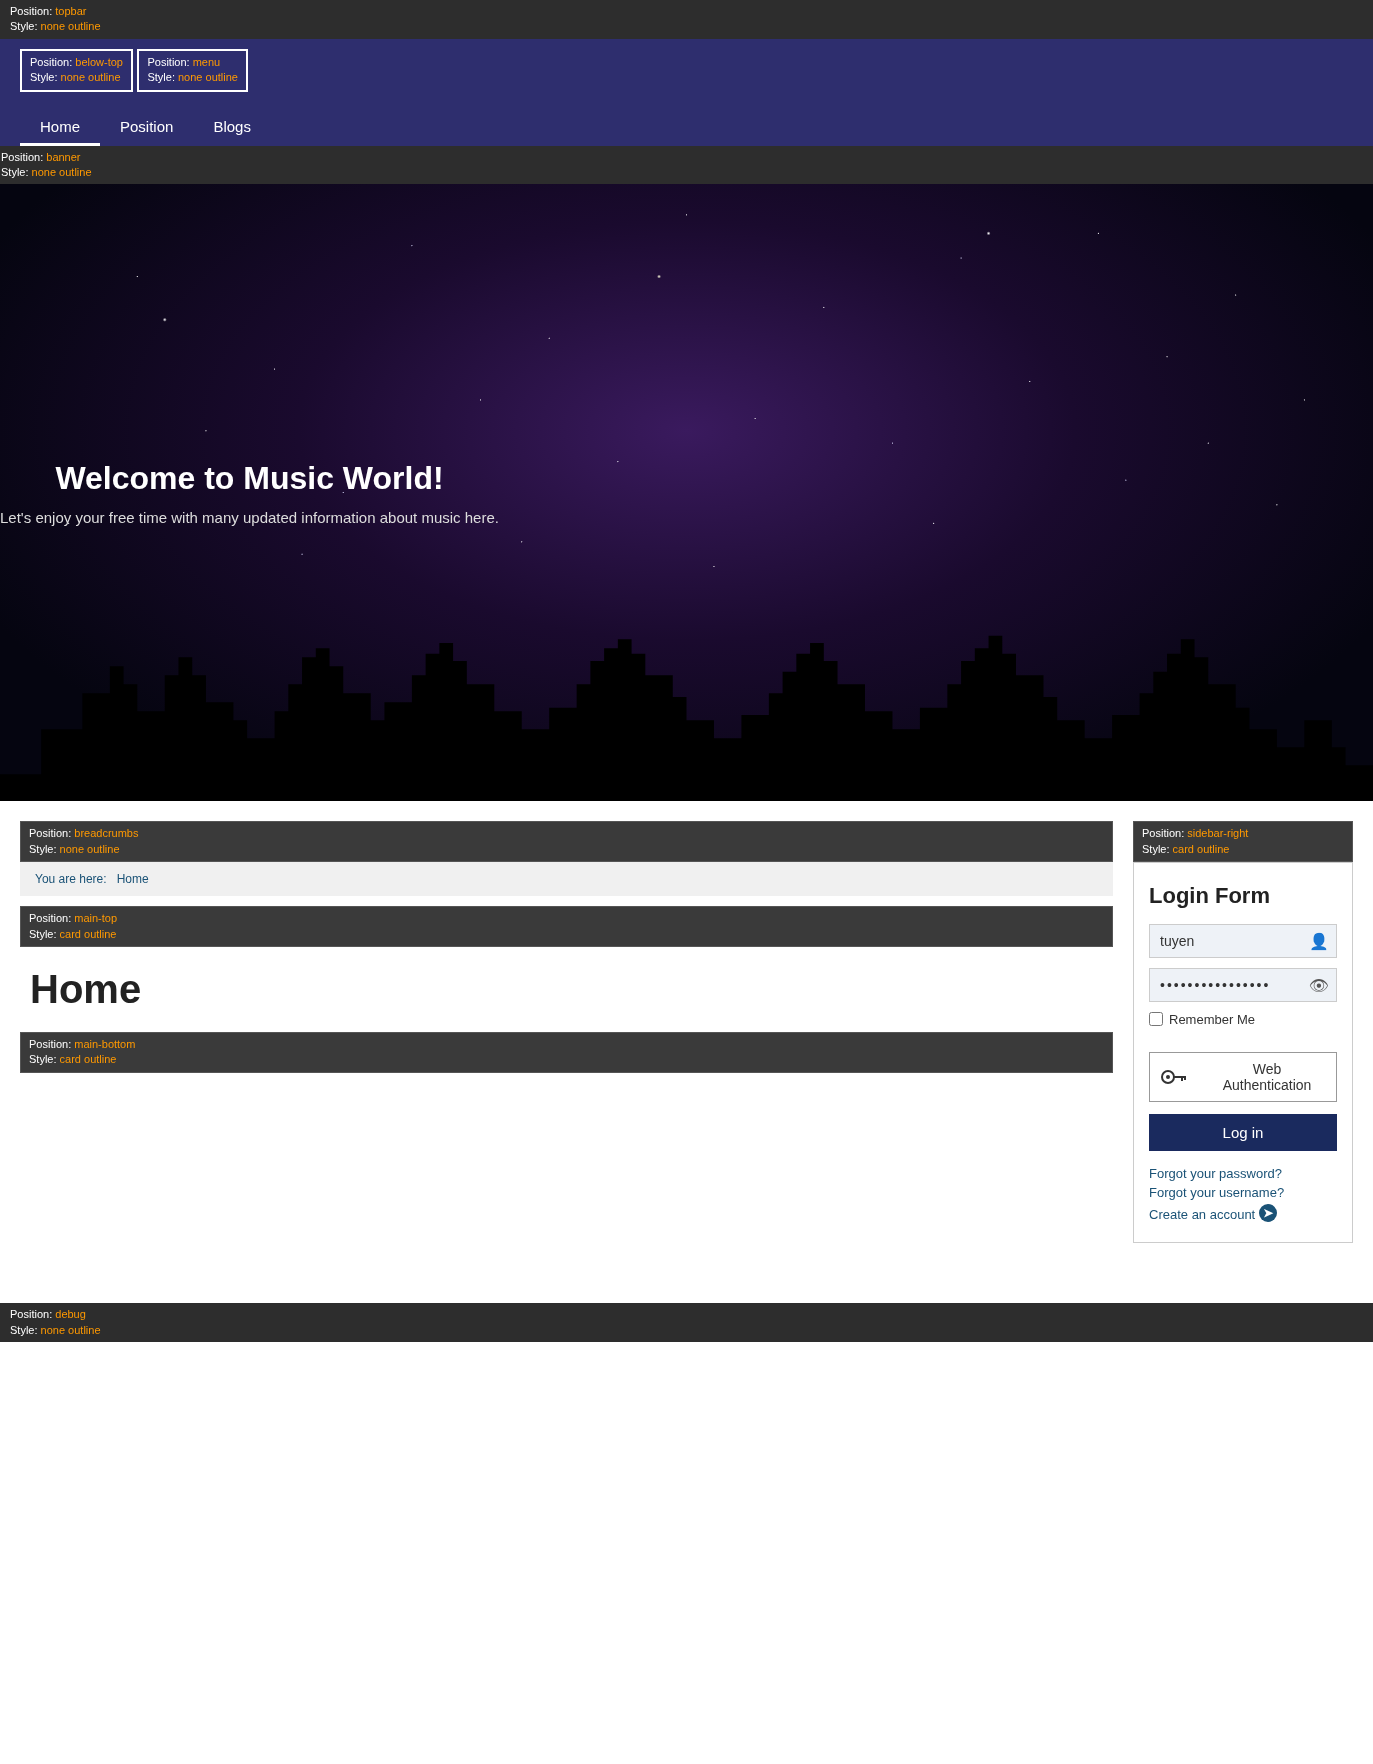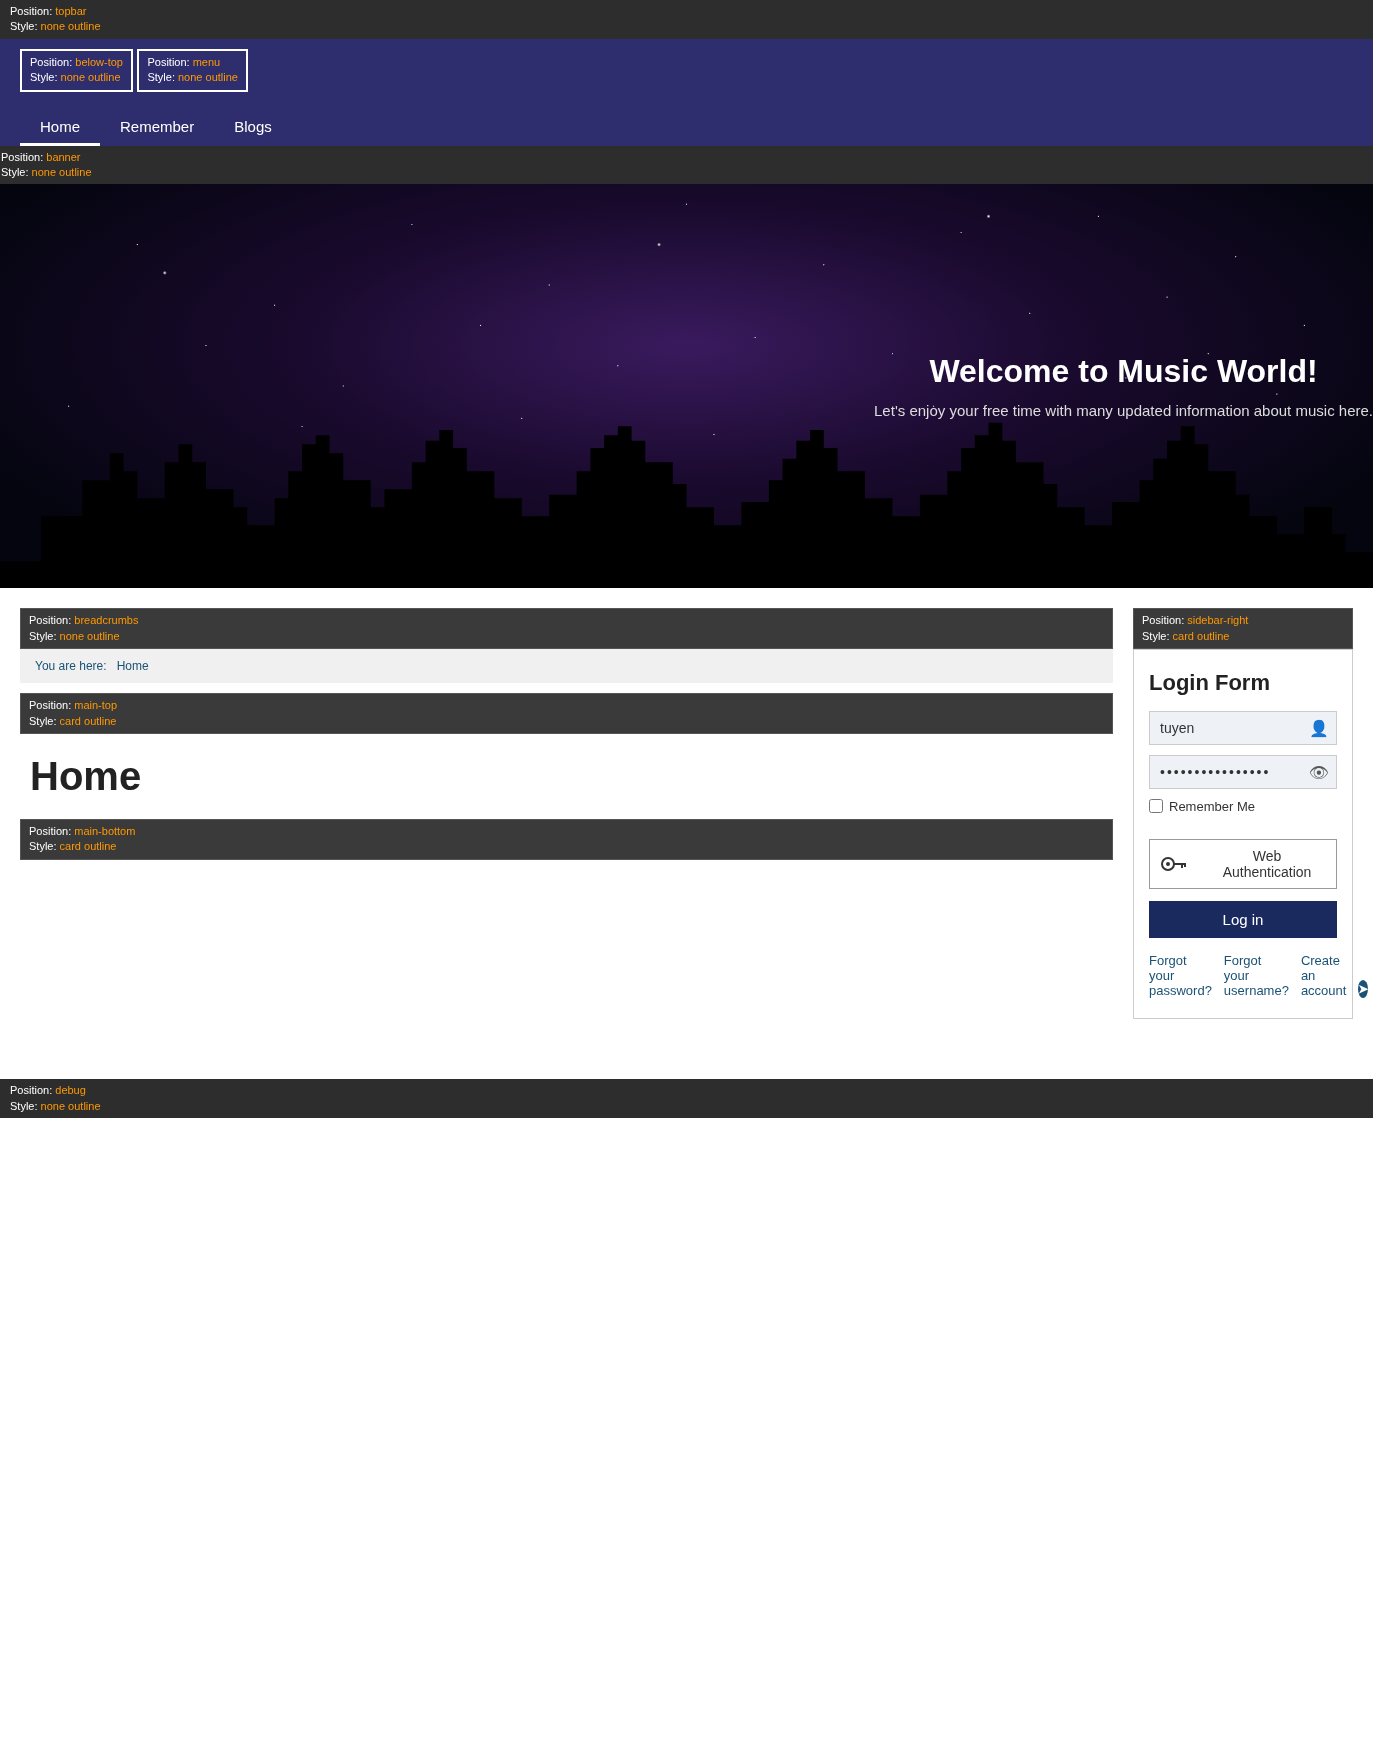--- a/index.html
+++ b/index.html
@@ -61,27 +61,27 @@
     .banner-label {
       background: #2d2d2d;
       color: #ccc;
       font-size: 12px;
       padding: 4px 1px;
     }
 
     
     .banner {
       width: 100%;
-      height: 404px;
+      height: 617px;
       background: #7f1d1d;
       position: relative;
       overflow: hidden;
       display: flex;
       align-items: center;
-      justify-content: flex-end;
+      justify-content: flex-start;
     }
     .banner-bg {
       position: absolute;
       inset: 0;
       background:
         radial-gradient(ellipse at 50% 40%, #3a1a5e 0%, #1a0a2e 40%, #050510 80%),
         linear-gradient(180deg, #0a0a1a 0%, #1a1030 100%);
     }
     
     .stars {
@@ -283,22 +283,22 @@
       background: #1a2a5e;
       color: #fff;
       border: none;
       padding: 10px;
       font-size: 15px;
       cursor: pointer;
       margin-bottom: 15px;
     }
     .sidebar-links {
       display: flex;
-      flex-direction: row;
-      gap: 12px;
+      flex-direction: column;
+      gap: 4px;
     }
     .sidebar-links a {
       color: #1a5276;
       font-size: 13px;
       text-decoration: none;
     }
     .create-account {
       display: flex;
       align-items: flex-end;
       gap: 4px;
@@ -352,21 +352,21 @@
     </div>
   </div>
   <div class="menu-box">
     <div class="pos-label">
       <span>Position:</span> <span class="pos-name">menu</span><br>
       <span>Style:</span> <span class="style-val">none outline</span>
     </div>
   </div>
   <nav class="nav-menu">
     <a href="#">Home</a>
-    <a href="#">Remember</a>
+    <a href="#">Position</a>
     <a href="#">Blogs</a>
   </nav>
 </div>
 
 <div class="banner-label">
   <div class="pos-label">
     <span>Position:</span> <span class="pos-name">banner</span><br>
     <span>Style:</span> <span class="style-val">none outline</span>
   </div>
 </div>

